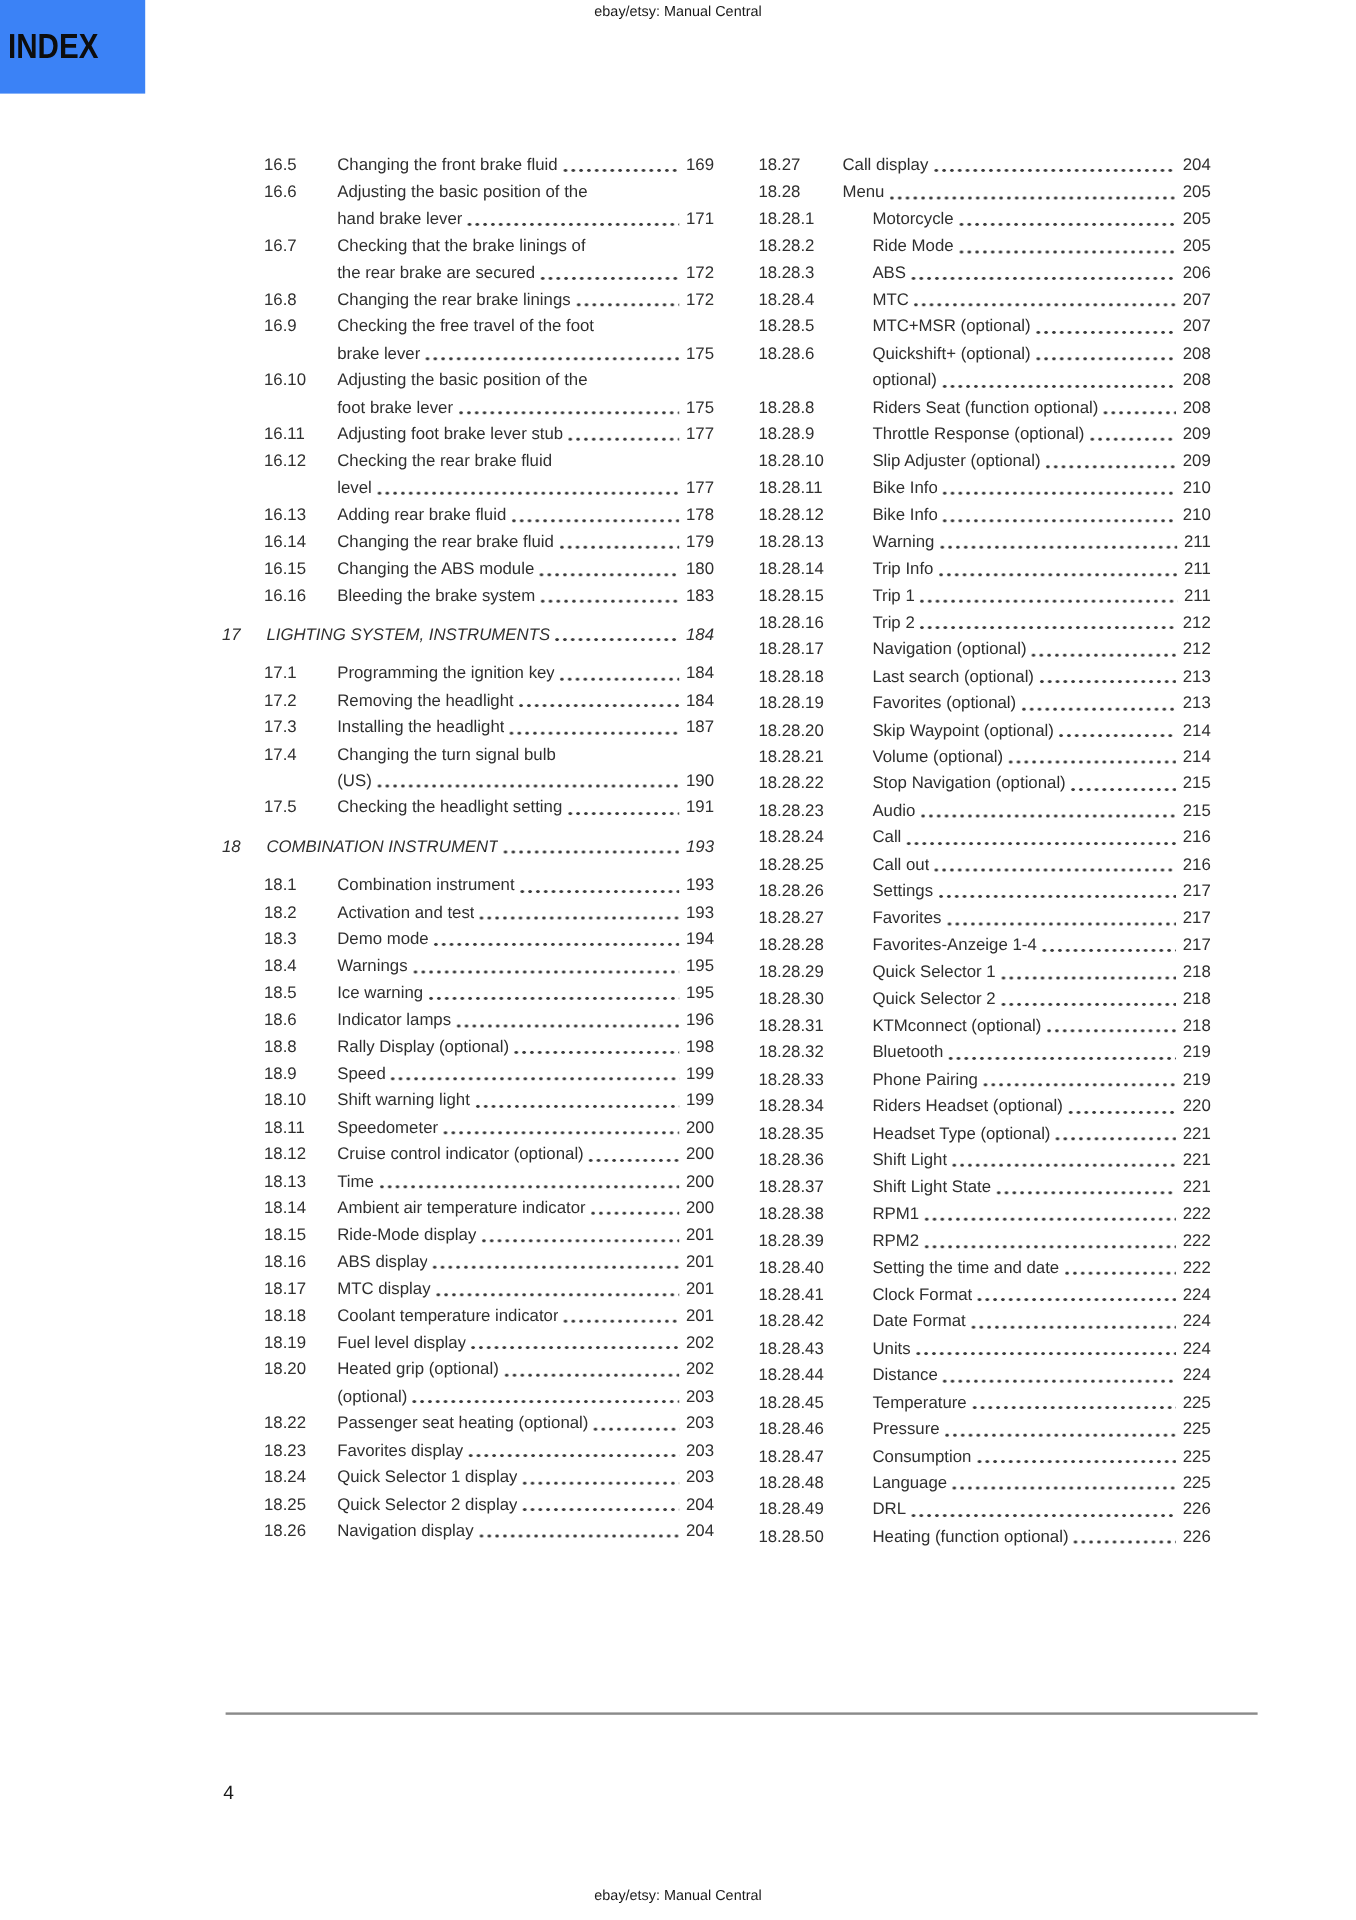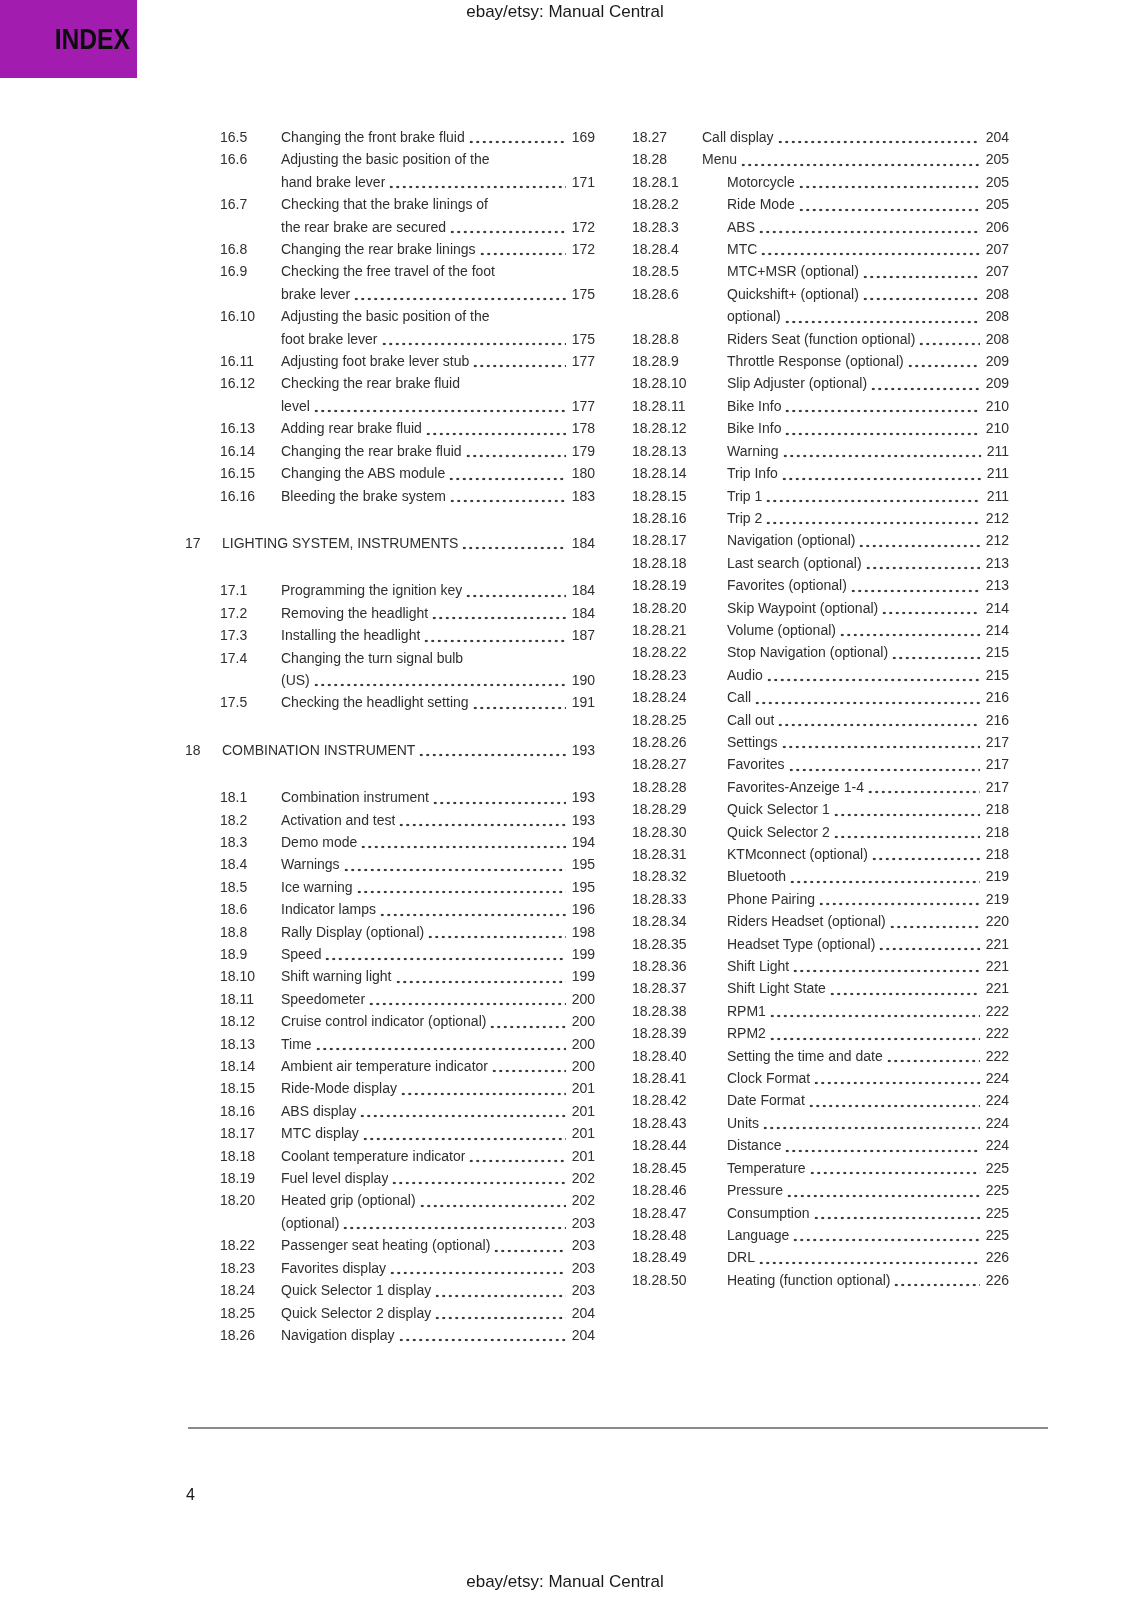--- a/index.html
+++ b/index.html
@@ -9,33 +9,33 @@
     height: 1600px;
     background: #ffffff;
     font-family: "Liberation Sans", "DejaVu Sans", sans-serif;
     color: #2f2f2f;
     overflow: hidden;
   }
   .header-title, .footer-title {
     position: absolute;
     left: 0; right: 0;
     text-align: center;
-    font-size: 17px;
+    font-size: 12px;
     color: #1a1a1a;
   }
   .header-title { top: 2px; }
   .footer-title { top: 1572px; }
   .index-box {
     position: absolute;
     left: 0; top: 0;
-    width: 137px; height: 78px;
-    background: #a21caf;
+    width: 121px; height: 78px;
+    background: #3b82f6;
     display: flex;
     align-items: center;
-    justify-content: flex-end;
+    justify-content: flex-start;
   }
   .index-box .index-label {
     font-size: 29px;
     font-weight: bold;
     color: #0d0d0d;
     transform: scaleX(0.85);
     letter-spacing: 0px;
   }
   .toc-col {
     position: absolute;
@@ -54,21 +54,21 @@
     min-width: 10px;
     height: 4px;
     align-self: flex-end;
     margin: 0 4px 4px 3px;
     background-image: radial-gradient(circle, #3c3c3c 1.25px, rgba(0,0,0,0) 1.55px);
     background-size: 6.5px 4px;
     background-repeat: repeat-x;
     background-position: left bottom;
   }
   
-  .col-left .l1 { margin: 25px 0; }
+  .col-left .l1 { margin: 10px 0; font-style: italic; }
   .col-left .l1 .num { width: 37px; }
   .col-left .l2 .row { padding-left: 35px; }
   .col-left .l2 .num { width: 61px; }
   
   .col-right .l2 .num { width: 70px; }
   .col-right .l3 .num { width: 95px; }
   .bottom-rule {
     position: absolute;
     left: 188px; top: 1427px;
     width: 860px; height: 2px;

